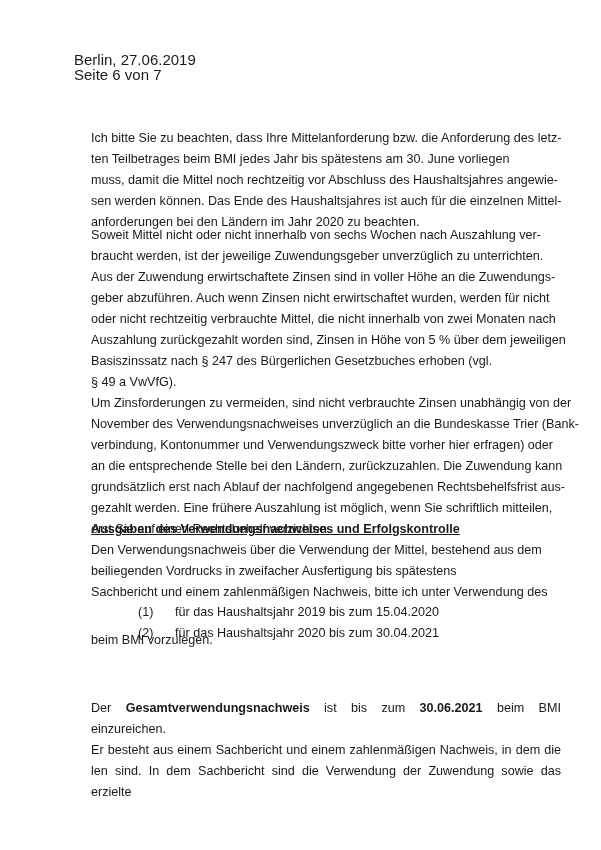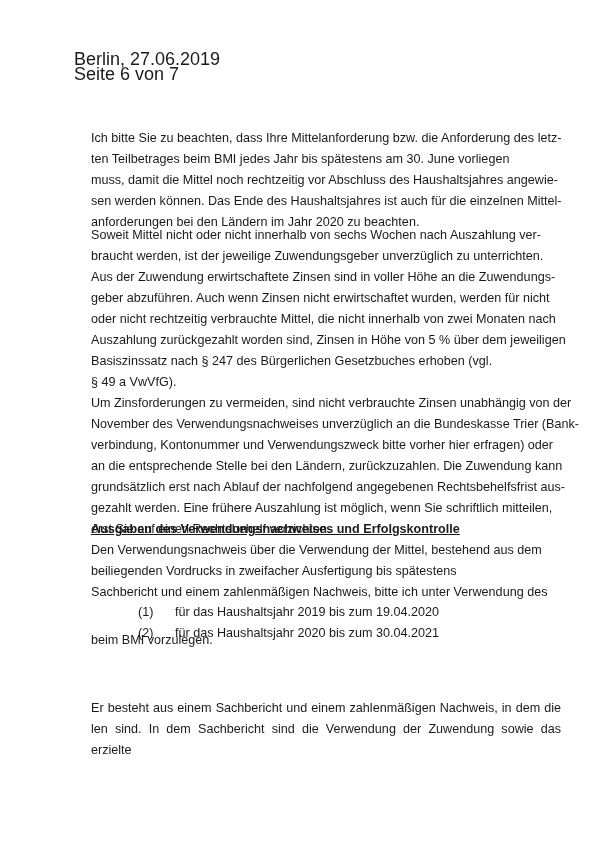--- a/index.html
+++ b/index.html
@@ -3,21 +3,21 @@
 <meta charset="utf-8">
 <style>
   html, body { margin: 0; padding: 0; background: #ffffff; }
   body { width: 601px; height: 850px; position: relative; overflow: hidden; }
   .page {
     position: absolute; left: 0; top: 0; width: 601px; height: 850px;
     background: #ffffff;
     font-family: "Liberation Sans", sans-serif;
     color: #1a1a1a;
   }
-  .header { position: absolute; left: 74px; top: 52px; font-size: 18px; line-height: 15px; }
+  .header { position: absolute; left: 74px; top: 52px; font-size: 15px; line-height: 15px; }
   .block { position: absolute; left: 67px; width: 470px; font-size: 12.6px; line-height: 21px; margin-left: 24px; }
   .line { white-space: nowrap; display: block; }
   .line.justify { text-align: justify; text-align-last: justify; white-space: normal; }
   .heading { font-weight: bold; text-decoration: underline; }
   .list { position: absolute; left: 138px; font-size: 12.6px; line-height: 21px; }
   .list-item { display: flex; white-space: nowrap; }
   .list-num { width: 37px; }
   b { font-weight: bold; }
 </style>
 </head>
@@ -59,30 +59,31 @@
   <div class="block" style="top:519px;">
     <span class="line heading">Ausgaben des Verwendungsnachweises und Erfolgskontrolle</span>
     <span class="line">Den Verwendungsnachweis über die Verwendung der Mittel, bestehend aus dem</span>
     <span class="line">beiliegenden Vordrucks in zweifacher Ausfertigung bis spätestens</span>
     <span class="line">Sachbericht und einem zahlenmäßigen Nachweis, bitte ich unter Verwendung des</span>
   </div>
 
   <div class="list" style="top:602px;">
     <div class="list-item">
       <span class="list-num">(1)</span>
-      <span>für das Haushaltsjahr 2019 bis zum 19.04.2020</span>
+      <span>für das Haushaltsjahr 2019 bis zum 15.04.2020</span>
     </div>
     <div class="list-item">
       <span class="list-num">(2)</span>
       <span>für das Haushaltsjahr 2020 bis zum 30.04.2021</span>
     </div>
   </div>
 
   <div class="block" style="top:630px;">
     <span class="line">beim BMI vorzulegen.</span>
   </div>
 
   <div class="block" style="top:698px;">
+    <span class="line justify"><span>Der </span><b>Gesamtverwendungsnachweis</b><span> ist bis zum </span><b>30.06.2021</b><span> beim BMI einzureichen.</span></span>
     <span class="line justify">Er besteht aus einem Sachbericht und einem zahlenmäßigen Nachweis, in dem die</span>
     <span class="line justify">len sind. In dem Sachbericht sind die Verwendung der Zuwendung sowie das erzielte</span>
   </div>
 
 </div>
 
 </body></html>

